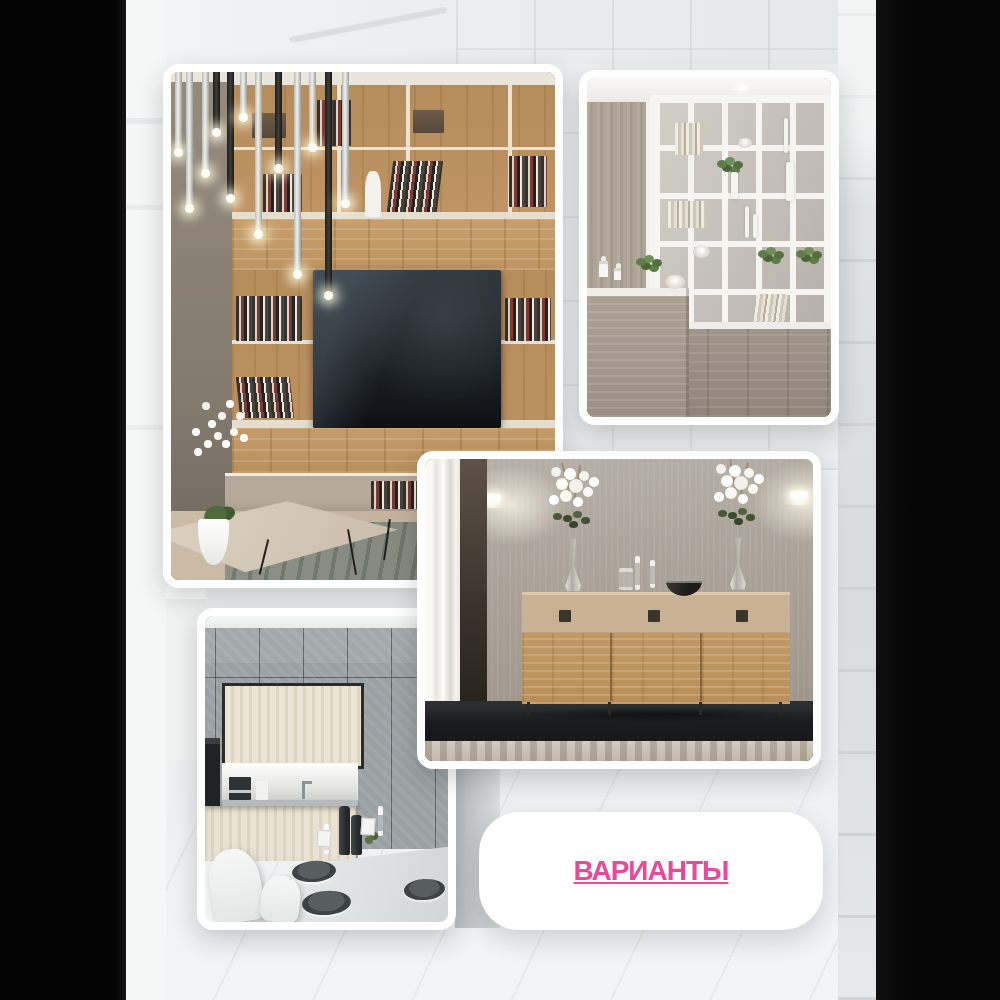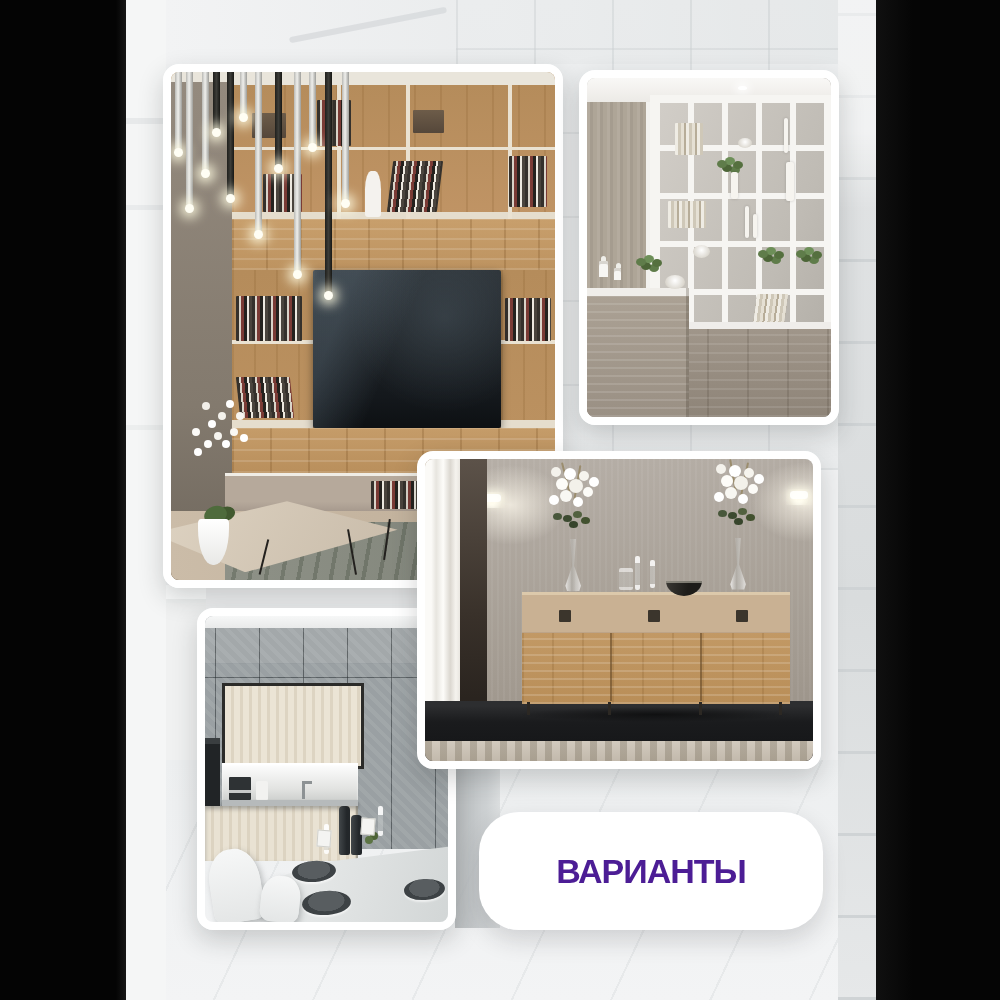--- a/index.html
+++ b/index.html
@@ -169,21 +169,21 @@
   .p4-plate{background:radial-gradient(ellipse at 50% 42%,#585d60 0 52%,#3d4245 53% 74%,#2e3235 75%);border-radius:50%;transform:rotate(-4deg);box-shadow:0 2px 2px rgba(255,255,255,.6);}
   .p4-grinder{width:11px;border-radius:4px 4px 2px 2px;background:linear-gradient(90deg,#42474a,#23272a 70%);}
   .p4-glass{width:5px;height:30px;background:linear-gradient(rgba(255,255,255,.9) 0 30%,rgba(210,214,214,.4) 30% 85%,rgba(255,255,255,.85) 85%);border-radius:2px;}
   .p4-sprig{width:8px;height:8px;border-radius:50%;background:#5c7444;box-shadow:5px -4px 0 #4d6336;}
   .p4-chair{background:linear-gradient(#f6f7f7,#e4e6e6);border-radius:45% 45% 10px 10px;box-shadow:2px 3px 6px rgba(70,75,78,.35);}
   .p4-card{width:12px;height:15px;background:#f4f4f2;border:1px solid #cfcfca;transform:rotate(4deg);}
 
   
   .caption{left:479px;top:812px;width:344px;height:118px;z-index:6;background:#fff;border-radius:40px;
       box-shadow:0 10px 24px rgba(30,33,36,.16);display:flex;flex-direction:column;align-items:center;justify-content:center;}
-  .caption span{font-weight:700;font-size:34px;line-height:48px;letter-spacing:-1px;color:#4c1d95;}
+  .caption span{font-weight:700;font-size:28px;line-height:48px;letter-spacing:-1px;color:#ec4899;text-decoration:underline;}
 </style>
 </head>
 <body>
 
 <div class="stage">
 
   <div>
     <div class="abs bg-top"></div>
     <div class="abs bg-grid"></div>
     <div class="abs bg-rail"></div>

